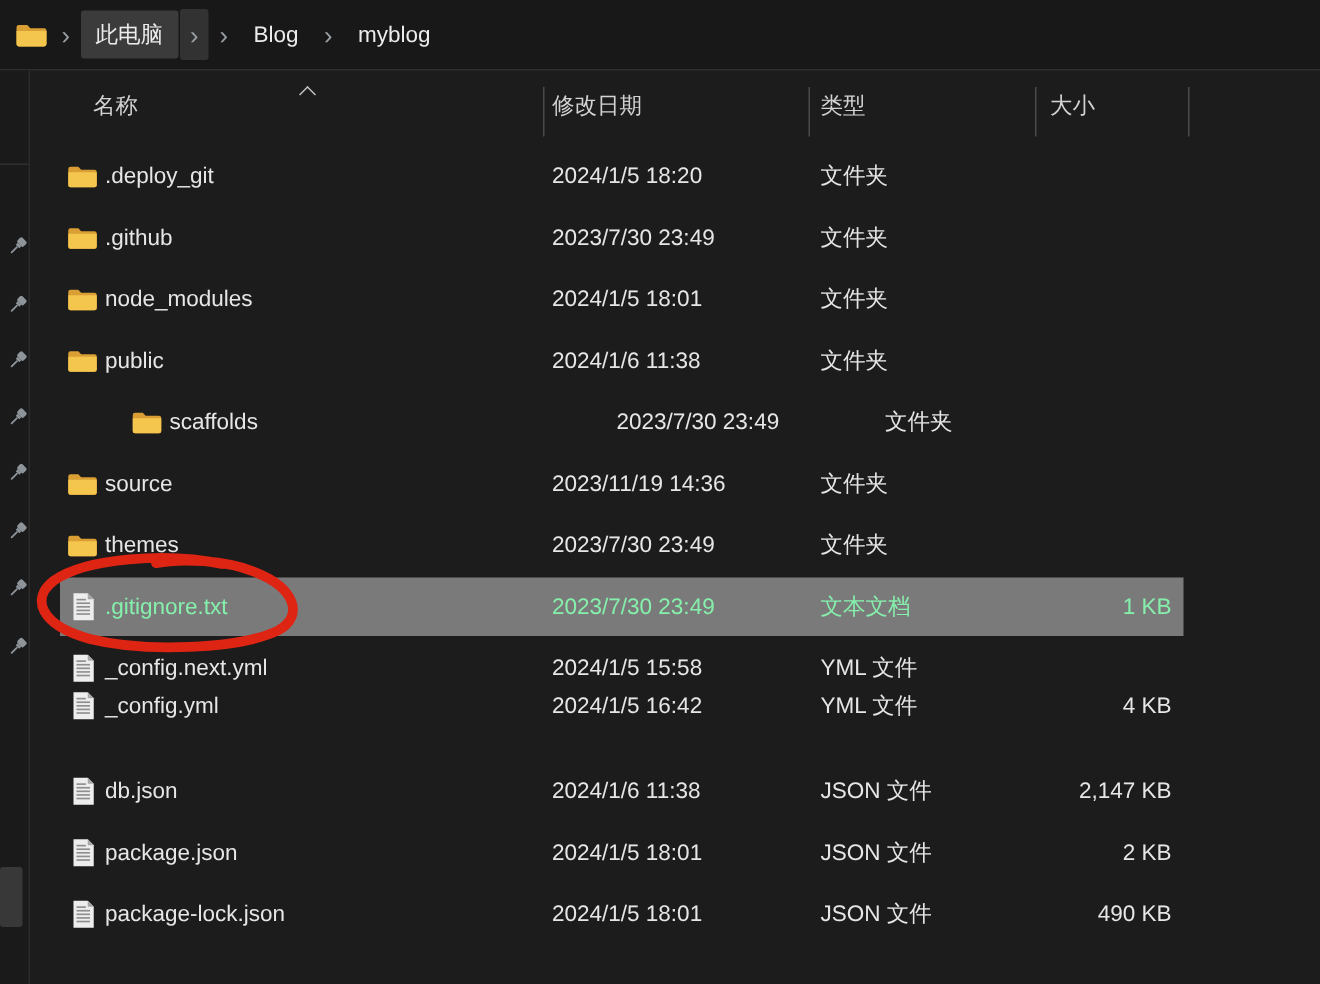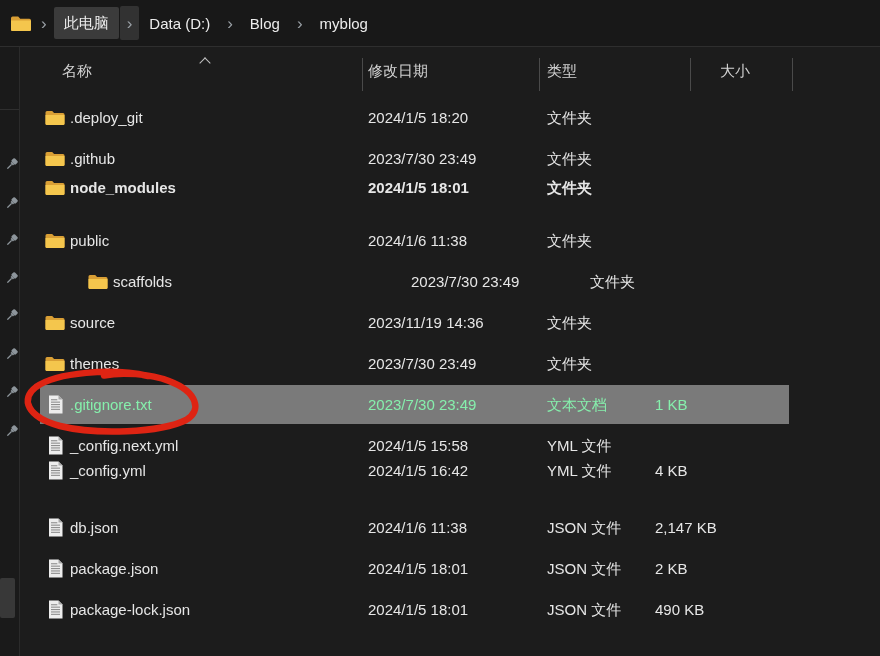--- a/index.html
+++ b/index.html
@@ -42,21 +42,21 @@
   }
   
   #colheader { position:absolute; left:0; top:47px; width:713px; height:48px; }
   .hlabel {
     position:absolute; top:0; height:48px; line-height:48px;
     color:#d2d2d2; white-space:nowrap; cursor:default;
   }
   #h-name { left:62px; }
   #h-date { left:368px; }
   #h-type { left:547px; }
-  #h-size { left:720px; }
+  #h-size { left:700px; }
   #sort-caret {
     position:absolute; left:201px; top:12px; width:8px; height:8px;
     border-left:1.6px solid #c2c2c2; border-top:1.6px solid #c2c2c2;
     transform:rotate(45deg);
   }
   .vsep { position:absolute; top:11px; width:1px; height:33px; background:#4a4a4a; }
   
   #rows { position:absolute; left:0; top:0; width:696px; height:656px; }
   .row { position:absolute; left:0; width:880px; height:41px; }
   .row.selected::before {
@@ -64,21 +64,21 @@
     background:#7a7a7a;
   }
   .row .cell {
     position:absolute; top:0; line-height:41px; color:#e6e6e6;
     white-space:nowrap; z-index:1;
   }
   .row.selected .cell { color:#86efac; }
   .cell.name { left:70px; }
   .cell.date { left:368px; }
   .cell.type { left:547px; }
-  .cell.size { left:655px; width:126px; text-align:left; }
+  .cell.size { left:655px; width:126px; text-align:right; }
   .icon { position:absolute; z-index:1; }
   .icon.folder { left:45px; top:13px; }
   .icon.doc { left:48px; top:11px; }
   
   #annotation {
     position:absolute; left:0px; top:355px; width:240px; height:100px;
     z-index:5; pointer-events:none;
   }
 </style>
 </head>
@@ -89,21 +89,20 @@
   <div id="topbar">
     <span id="bc-folder-icon">
       <svg width="22" height="17" viewBox="0 0 22 17">
         <path d="M1 3.2 a1.6 1.6 0 0 1 1.6-1.6 h5.6 l2 2.2 h9.2 a1.6 1.6 0 0 1 1.6 1.6 v9 a1.6 1.6 0 0 1 -1.6 1.6 H2.6 A1.6 1.6 0 0 1 1 14.4 z" fill="#d99f35"></path>
         <path d="M1 5.6 h20 v8.8 a1.6 1.6 0 0 1 -1.6 1.6 H2.6 A1.6 1.6 0 0 1 1 14.4 z" fill="#f4c64d"></path>
       </svg>
     </span>
     <span class="crumb-chevron">›</span>
     <span class="crumb hl">此电脑</span>
     <span class="crumb-chevron hl">›</span>
-    <span class="crumb">Data (D:)</span>
     <span class="crumb-chevron">›</span>
     <span class="crumb">Blog</span>
     <span class="crumb-chevron">›</span>
     <span class="crumb">myblog</span>
   </div>
 
   <div id="navstrip">
     <div id="navstrip-divider"></div>
     <div id="pins">
         <div class="pin" style="top: 110px;"><svg width="15" height="15" viewBox="0 0 15 15">
@@ -198,21 +197,21 @@
           <path d="M0.5 2.6 a1.5 1.5 0 0 1 1.5-1.5 h5.2 l1.9 2 h8.9 a1.5 1.5 0 0 1 1.5 1.5 v8.8 a1.5 1.5 0 0 1 -1.5 1.5 H2 a1.5 1.5 0 0 1 -1.5 -1.5 z" fill="#d99f35"></path>
           <path d="M0.5 4.9 h19 v8.5 a1.5 1.5 0 0 1 -1.5 1.5 H2 a1.5 1.5 0 0 1 -1.5 -1.5 z" fill="#f4c64d"></path>
         </svg>
       </span>
 
       <span class="cell name">.github</span>
       <span class="cell date">2023/7/30 23:49</span>
       <span class="cell type">文件夹</span>
       <span class="cell size"></span>
     </div>
-      <div class="row" style="top: 167px; font-weight: bold;">
+      <div class="row" style="top: 179px;">
       <span class="icon folder">
         <svg width="20" height="16" viewBox="0 0 20 16">
           <path d="M0.5 2.6 a1.5 1.5 0 0 1 1.5-1.5 h5.2 l1.9 2 h8.9 a1.5 1.5 0 0 1 1.5 1.5 v8.8 a1.5 1.5 0 0 1 -1.5 1.5 H2 a1.5 1.5 0 0 1 -1.5 -1.5 z" fill="#d99f35"></path>
           <path d="M0.5 4.9 h19 v8.5 a1.5 1.5 0 0 1 -1.5 1.5 H2 a1.5 1.5 0 0 1 -1.5 -1.5 z" fill="#f4c64d"></path>
         </svg>
       </span>
 
       <span class="cell name">node_modules</span>
       <span class="cell date">2024/1/5 18:01</span>
       <span class="cell type">文件夹</span>

